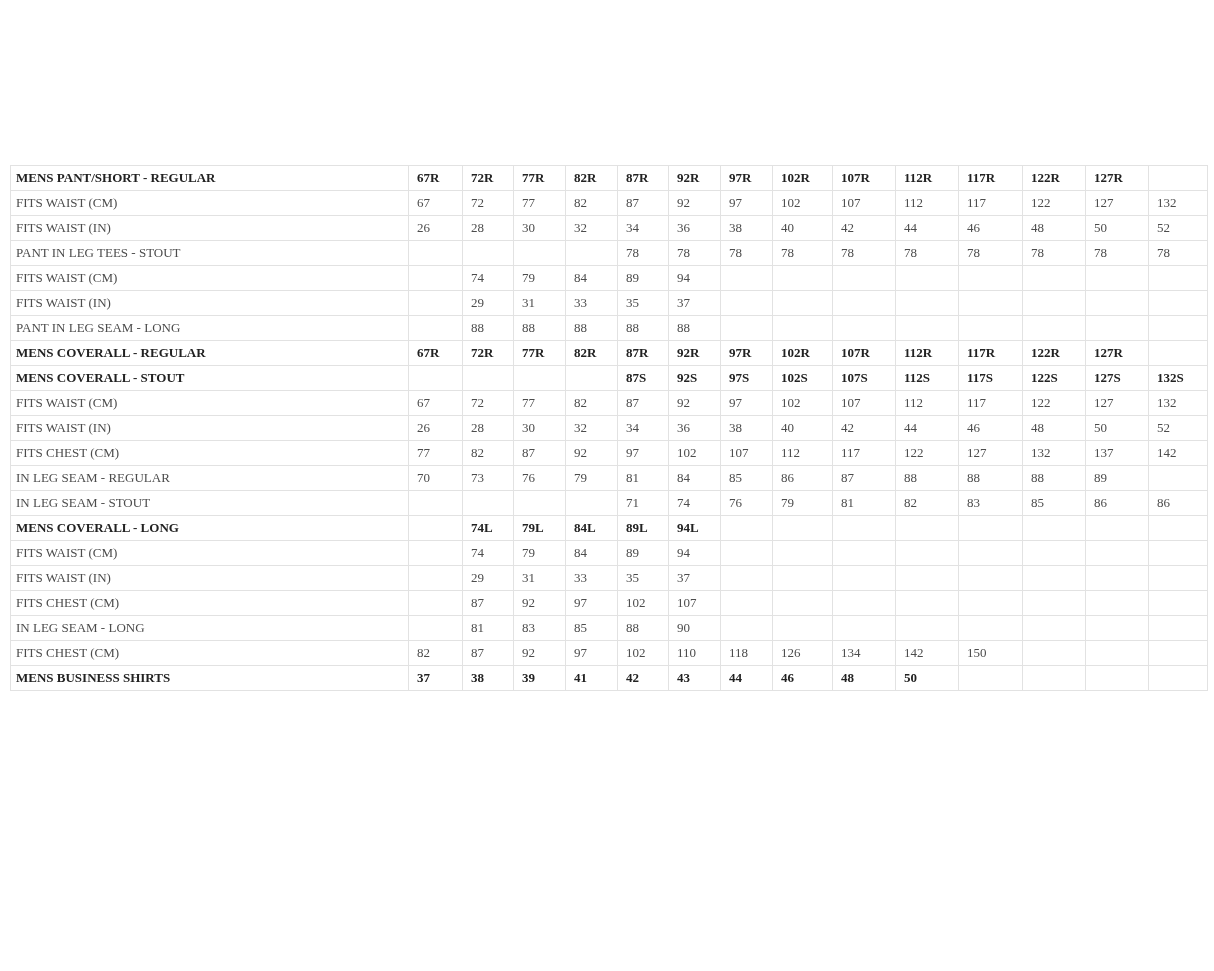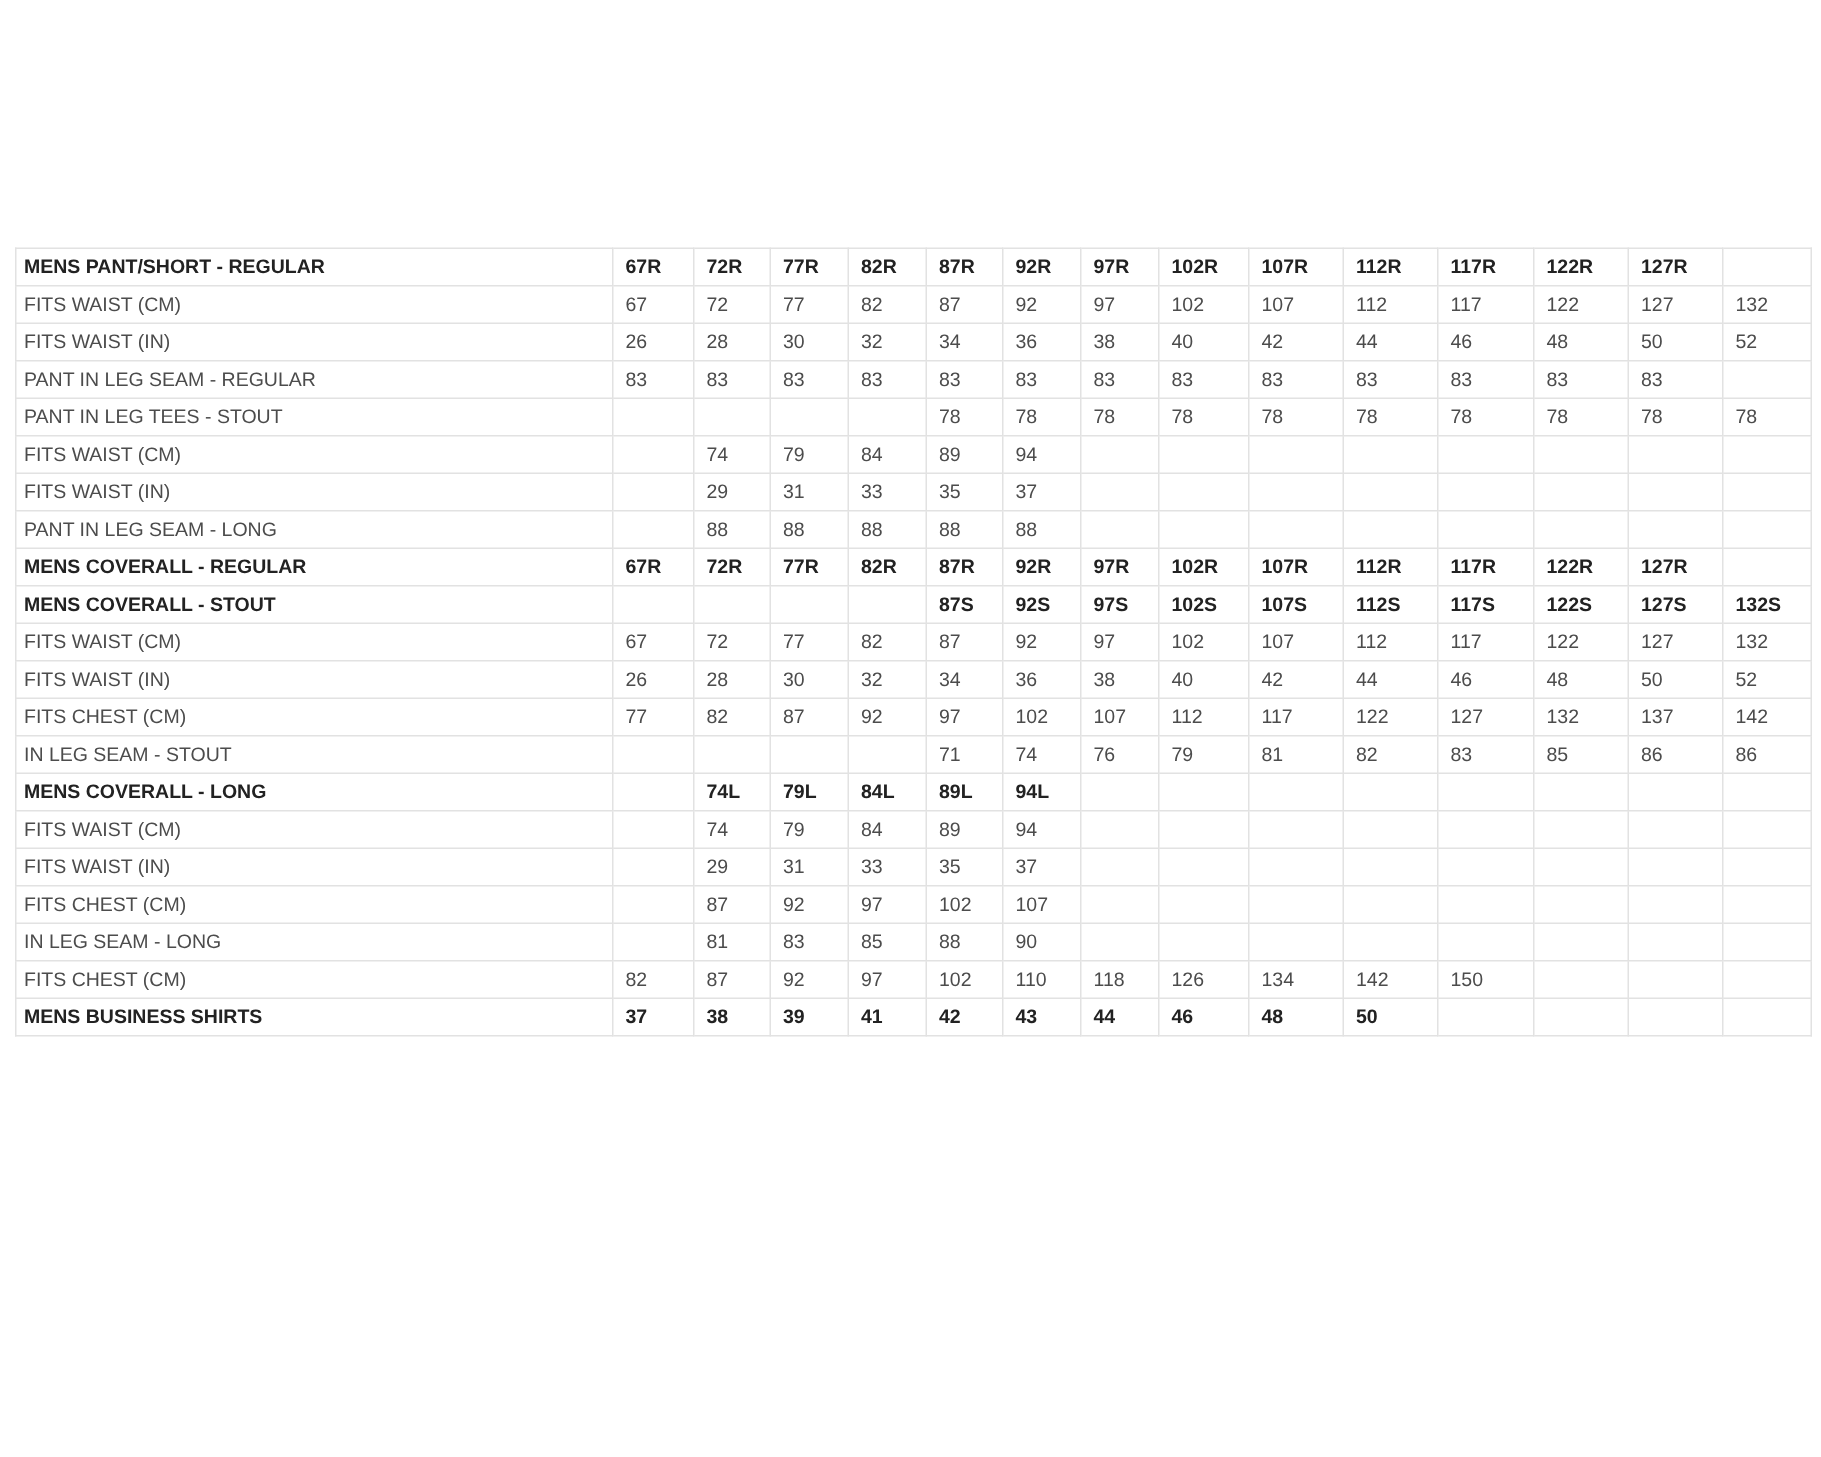--- a/index.html
+++ b/index.html
@@ -13,20 +13,21 @@
   .table-wrap {
     position: absolute;
     left: 10px;
     top: 165px;
     width: 1197px;
   }
   table.size-table {
     border-collapse: collapse;
     table-layout: fixed;
     width: 1197px;
+    font-family: Liberation Serif, serif;
   }
   table.size-table td {
     border: 1px solid #e2e2e2;
     font-size: 13px;
     line-height: 15px;
     padding: 4px 8px 5px 8px;
     color: #4c4c4c;
     background: #ffffff;
     white-space: nowrap;
     overflow: hidden;
@@ -108,37 +109,20 @@
           <td>38</td>
           <td>40</td>
           <td>42</td>
           <td>44</td>
           <td>46</td>
           <td>48</td>
           <td>50</td>
           <td>52</td>
         </tr>
         <tr>
-          <td class="label-cell">PANT IN LEG SEAM - REGULAR</td>
-          <td>83</td>
-          <td>83</td>
-          <td>83</td>
-          <td>83</td>
-          <td>83</td>
-          <td>83</td>
-          <td>83</td>
-          <td>83</td>
-          <td>83</td>
-          <td>83</td>
-          <td>83</td>
-          <td>83</td>
-          <td>83</td>
-          <td></td>
-        </tr>
-        <tr>
           <td class="label-cell">PANT IN LEG TEES - STOUT</td>
           <td></td>
           <td></td>
           <td></td>
           <td></td>
           <td>78</td>
           <td>78</td>
           <td>78</td>
           <td>78</td>
           <td>78</td>
@@ -278,20 +262,37 @@
           <td>107</td>
           <td>112</td>
           <td>117</td>
           <td>122</td>
           <td>127</td>
           <td>132</td>
           <td>137</td>
           <td>142</td>
         </tr>
         <tr>
+          <td class="label-cell">IN LEG SEAM - REGULAR</td>
+          <td>70</td>
+          <td>73</td>
+          <td>76</td>
+          <td>79</td>
+          <td>81</td>
+          <td>84</td>
+          <td>85</td>
+          <td>86</td>
+          <td>87</td>
+          <td>88</td>
+          <td>88</td>
+          <td>88</td>
+          <td>89</td>
+          <td></td>
+        </tr>
+        <tr>
           <td class="label-cell">IN LEG SEAM - STOUT</td>
           <td></td>
           <td></td>
           <td></td>
           <td></td>
           <td>71</td>
           <td>74</td>
           <td>76</td>
           <td>79</td>
           <td>81</td>

